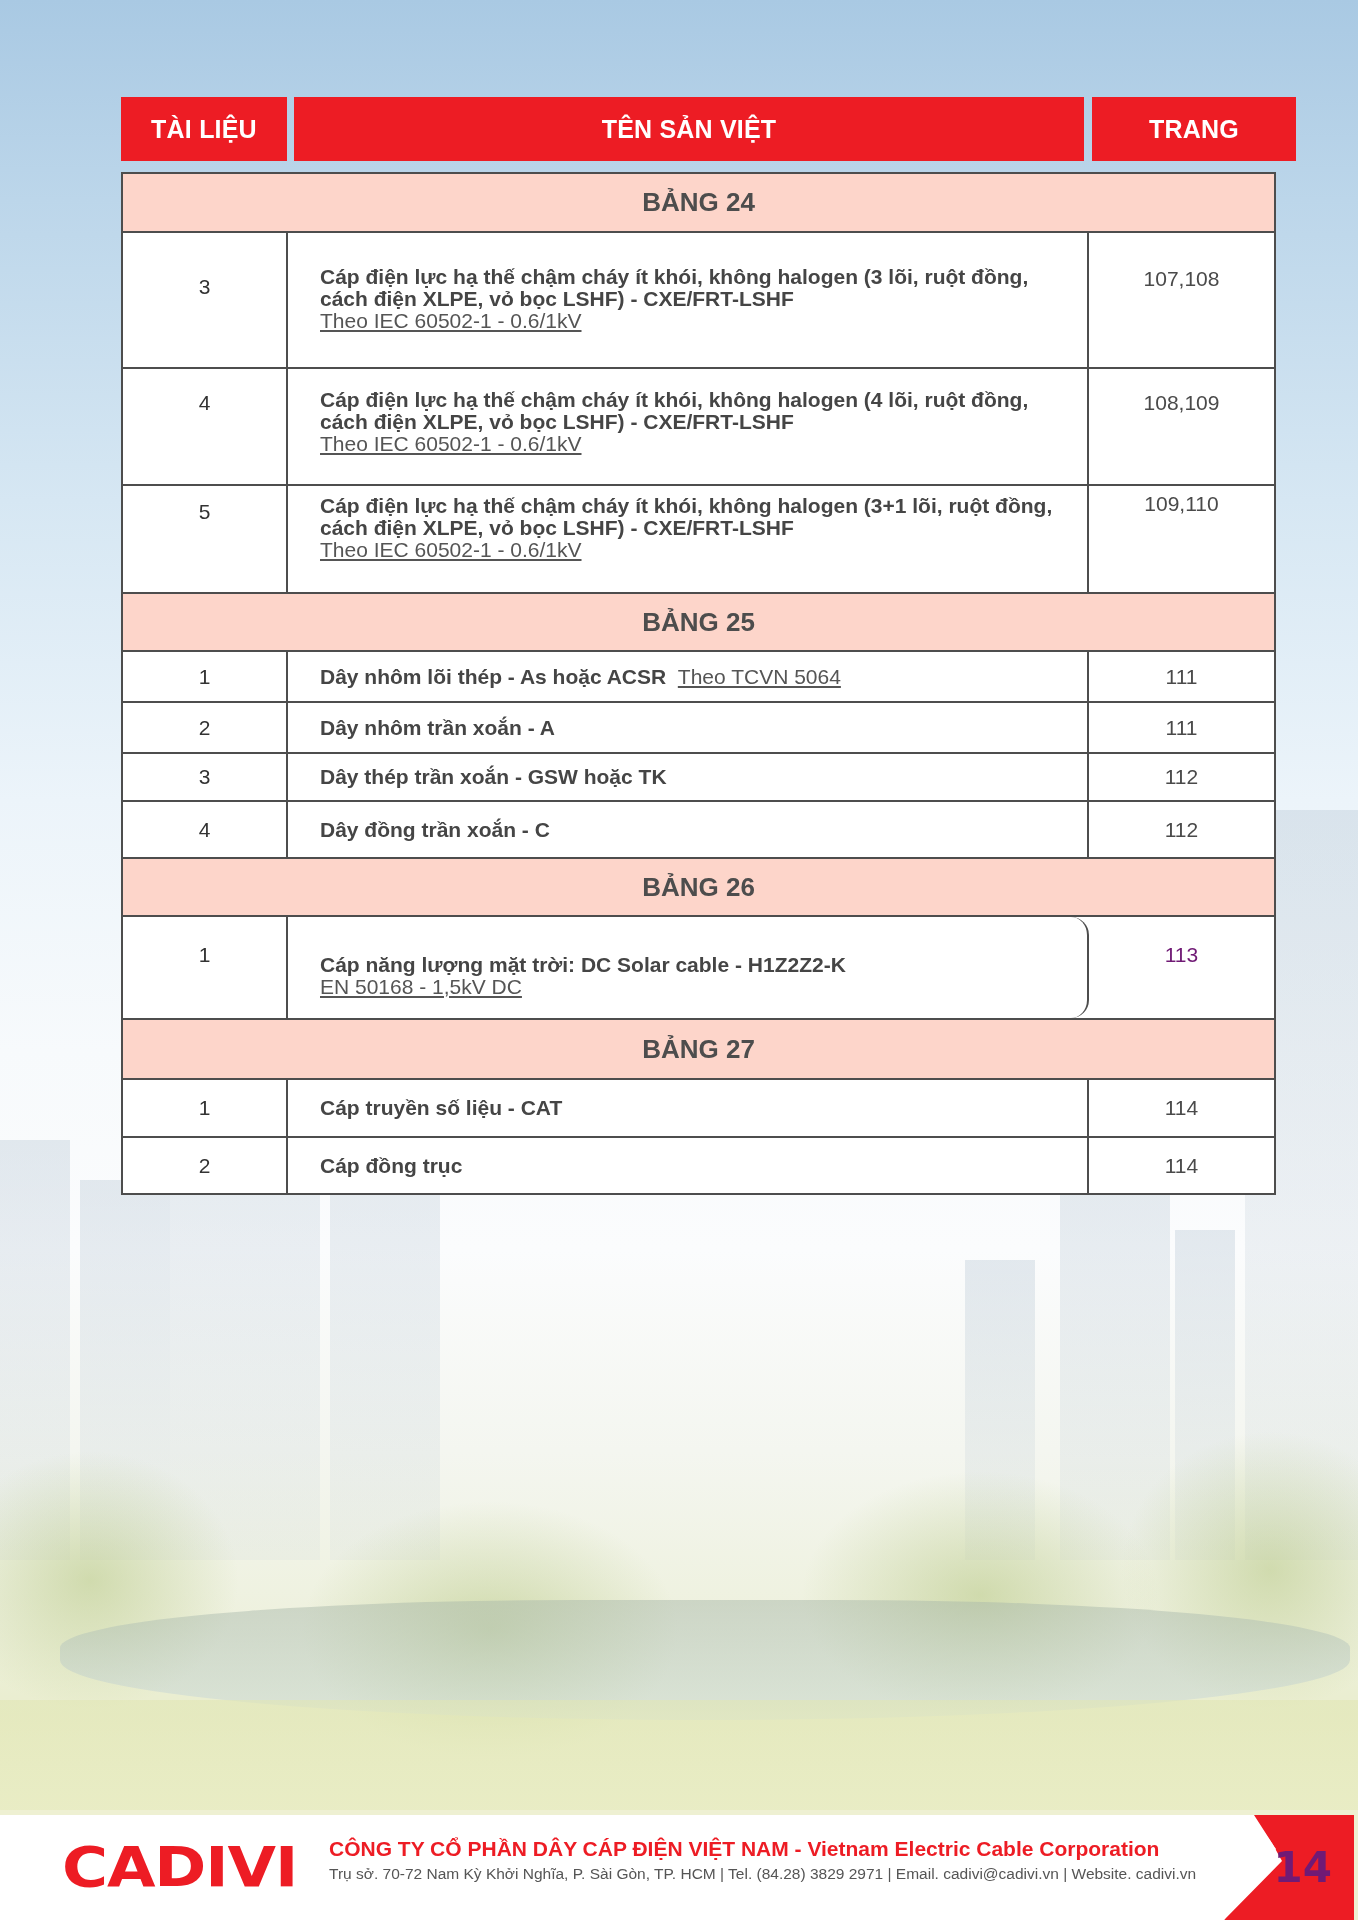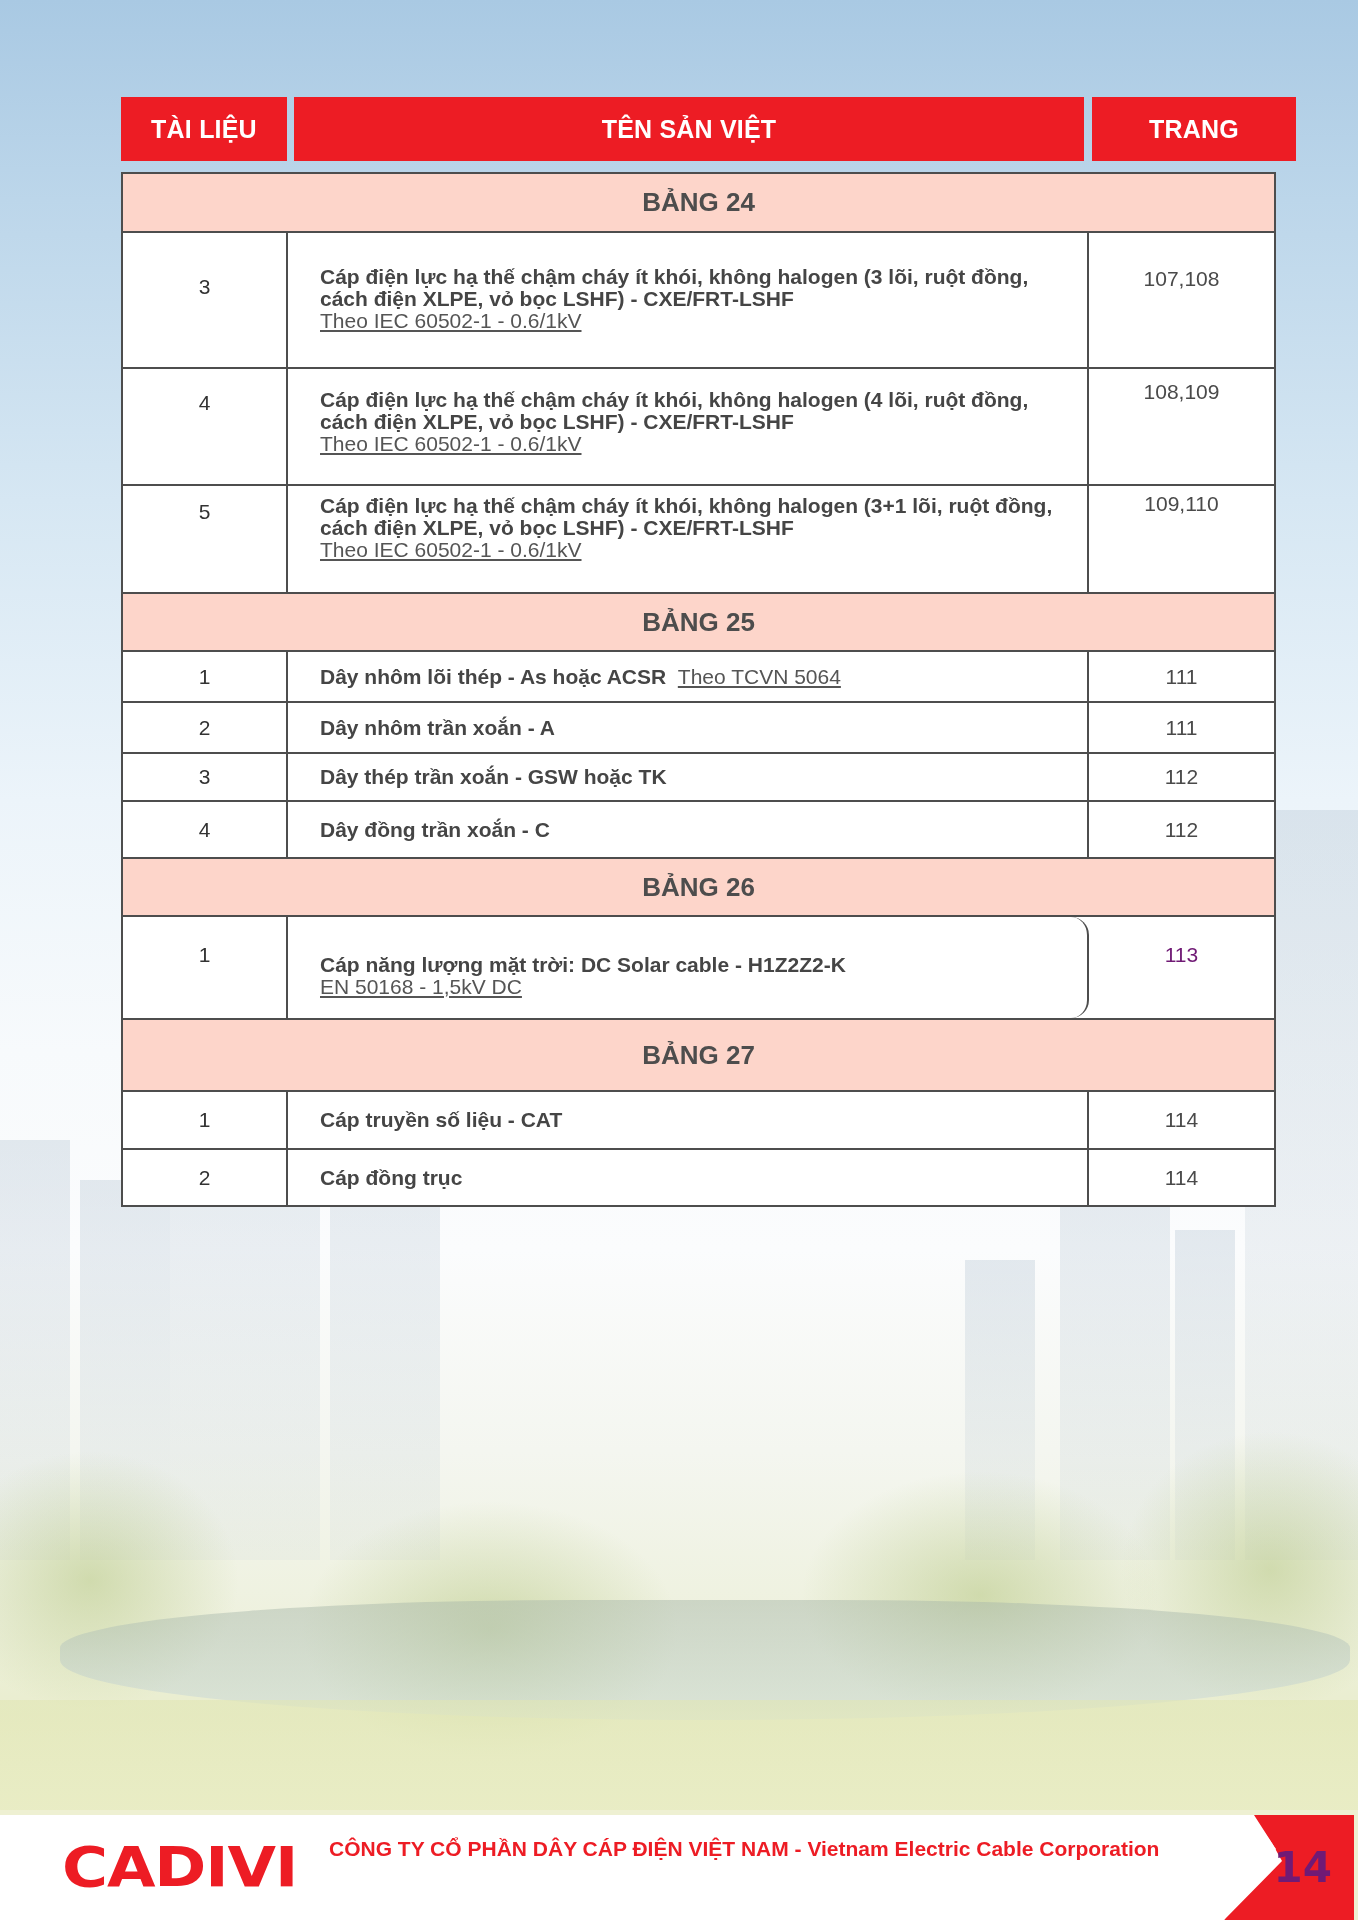--- a/index.html
+++ b/index.html
@@ -40,21 +40,21 @@
     .c-name b { font-weight: bold; color: #454545; }
     .std { font-weight: normal; color: #555; text-decoration: underline; }
     .lh { line-height: 22px; }
 
     
     .r-tall .c-doc { padding-top: 42px; }
     .r-tall .c-name { padding-top: 33px; }
     .r-tall .c-page { padding-top: 34px; }
     .r-mid .c-doc { padding-top: 22px; }
     .r-mid .c-name { padding-top: 20px; }
-    .r-mid .c-page { padding-top: 11px; }
+    .r-mid .c-page { padding-top: 22px; }
     .r-single { align-items: center; }
     .r-single .c-doc, .r-single .c-name, .r-single .c-page { display: flex; align-items: center; height: 100%; }
     .r-single .c-doc, .r-single .c-page { justify-content: center; }
 
     
     .footer { position: absolute; left: 0; top: 1815px; width: 1354px; height: 105px; background: #fff; }
     .logo { position: absolute; left: 62px; top: 22px; font-family: "DejaVu Sans", sans-serif; font-weight: bold;
       font-size: 56px; color: #ed1c24; letter-spacing: -1px; transform: scaleX(1.12); transform-origin: left center; line-height: 60px; }
     .co-name { position: absolute; left: 329px; top: 22px; font-weight: bold; font-size: 21px; color: #ed1c24; white-space: nowrap; }
     .co-addr { position: absolute; left: 329px; top: 50px; font-size: 15.5px; color: #555; white-space: nowrap; }
@@ -146,38 +146,39 @@
   <div class="sec" style="height:58px;">BẢNG 26</div>
   <div class="row" style="height:103px;">
     <div class="c-doc" style="padding-top:26px;">1</div>
     <div class="c-name lh" style="padding-top:37px;border-radius:18px;">
       <b>Cáp năng lượng mặt trời: DC Solar cable - H1Z2Z2-K</b><br>
       <span class="std">EN 50168 - 1,5kV DC</span>
     </div>
     <div class="c-page" style="padding-top:26px; color:#701a75;">113</div>
   </div>
 
-  <div class="sec" style="height:72px;">BẢNG 27</div>
+  <div class="sec" style="height:60px;">BẢNG 27</div>
   <div class="row r-single" style="height:58px;">
     <div class="c-doc">1</div>
     <div class="c-name">
       <b>Cáp truyền số liệu - CAT</b>
     </div>
     <div class="c-page">114</div>
   </div>
   <div class="row r-single last" style="height:55px;">
     <div class="c-doc">2</div>
     <div class="c-name">
       <b>Cáp đồng trục</b>
     </div>
     <div class="c-page">114</div>
   </div>
 </div>
 
 <div class="footer">
   <div class="logo">CADIVI</div>
   <div class="co-name">CÔNG TY CỔ PHẦN DÂY CÁP ĐIỆN VIỆT NAM - Vietnam Electric Cable Corporation</div>
+  <div class="co-addr">Trụ sở. 70-72 Nam Kỳ Khởi Nghĩa, P. Sài Gòn, TP. HCM | Tel. (84.28) 3829 2971 | Email. cadivi@cadivi.vn | Website. cadivi.vn</div>
   <svg class="page-tab" viewBox="0 0 130 105">
     <polygon points="0,0 130,0 130,105 0,105 58,46 48,28 30,0" fill="#ed1c24"></polygon>
     <polygon points="0,0 28,0 52,34 0,105" fill="#ffffff"></polygon>
   </svg>
   <div class="page-num">14</div>
 </div>
 
 </body></html>

